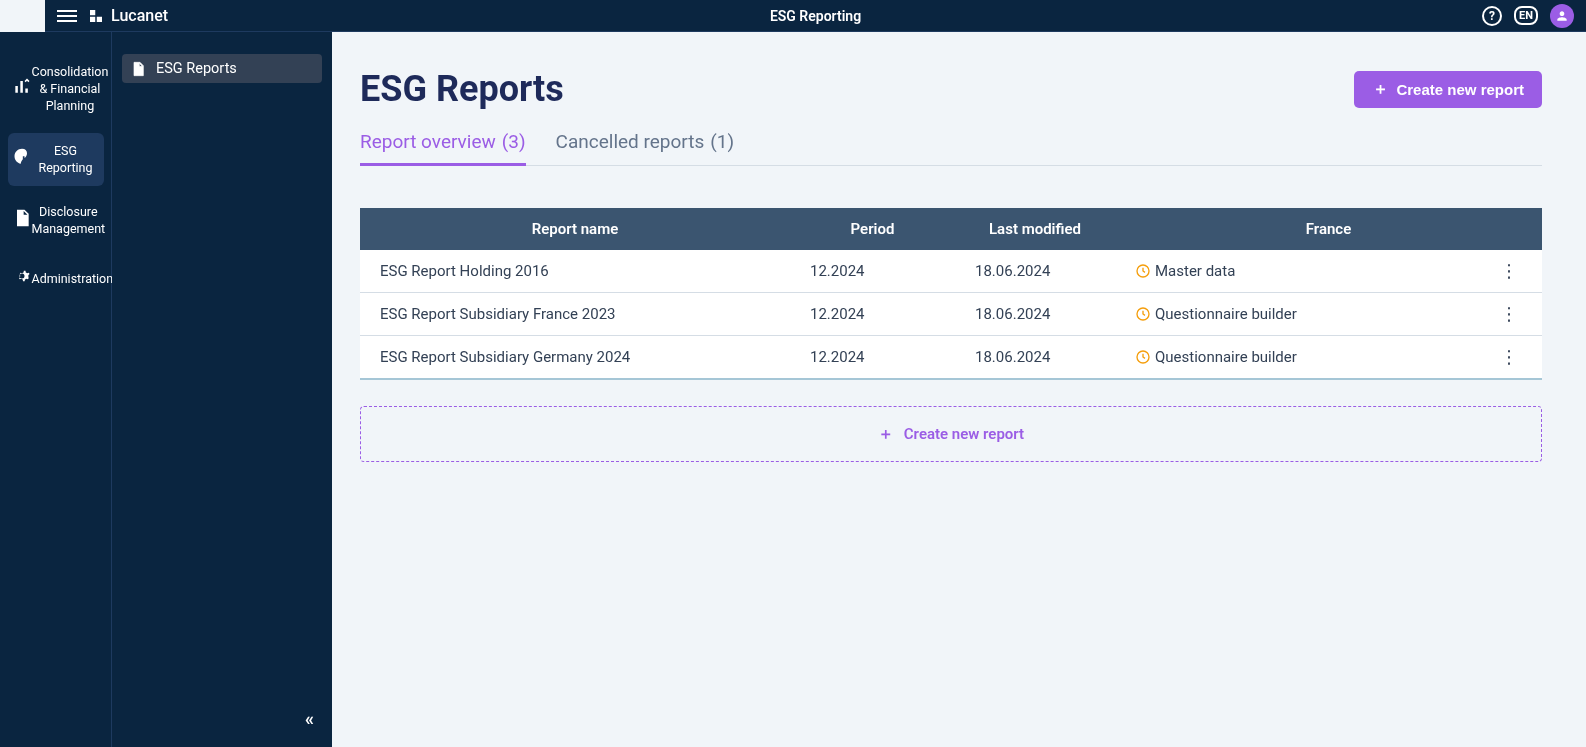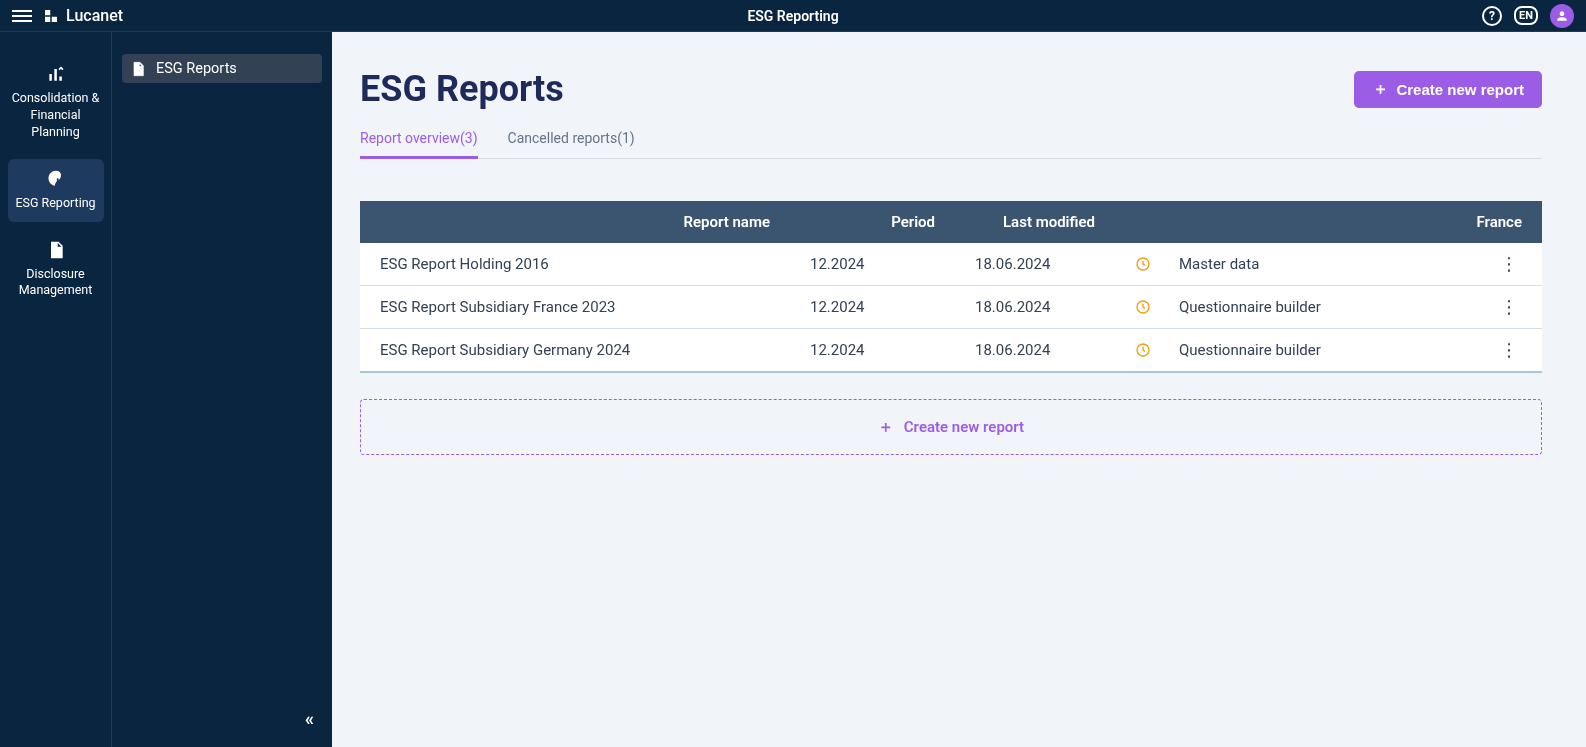--- a/index.html
+++ b/index.html
@@ -15,20 +15,21 @@
   
   .topbar {
     height: 32px;
     background: #0a2540;
     display: flex;
     align-items: center;
     padding: 0 12px;
     color: #fff;
     position: relative;
     border-bottom: 1px solid #1e3a5f;
+    margin-left: 45px;
   }
   .topbar-left { display: flex; align-items: center; gap: 10px; }
   .hamburger { width: 20px; height: 20px; display: flex; flex-direction: column; justify-content: center; gap: 3px; cursor: pointer; }
   .hamburger span { height: 2px; background: #fff; }
   .logo-box { display: flex; align-items: center; gap: 6px; }
   .logo-mark { font-weight: 700; font-size: 16px; }
   .logo-text { font-size: 16px; font-weight: 500; }
   .topbar-title { position: absolute; left: 50%; transform: translateX(-50%); font-size: 14px; font-weight: 600; }
   .topbar-right { margin-left: auto; display: flex; align-items: center; gap: 12px; }
   .help-icon, .lang-btn, .avatar { display: flex; align-items: center; justify-content: center; }
@@ -47,21 +48,21 @@
     display: flex;
     flex-direction: column;
     align-items: center;
     padding-top: 22px;
     gap: 8px;
     border-right: 1px solid #1e3a5f;
   }
   .navrail-item {
     width: 96px;
     display: flex;
-    flex-direction: column;
+    flex-direction: row;
     align-items: center;
     text-align: center;
     color: #fff;
     font-size: 12.5px;
     line-height: 1.35;
     padding: 10px 4px;
     border-radius: 6px;
     cursor: pointer;
   }
   .navrail-item.active { background: #1e3a5f; }
@@ -118,42 +119,42 @@
     font-weight: 600;
     display: flex;
     align-items: center;
     gap: 8px;
     cursor: pointer;
   }
   .btn-primary .plus { font-size: 16px; line-height: 1; }
 
   
   .tabs { display: flex; gap: 30px; border-bottom: 1px solid #d5dde5; margin-bottom: 42px; }
-  .tab { padding: 0 0 10px 0; font-size: 14px; color: #64748b; cursor: pointer; display: flex; }
+  .tab { padding: 0 0 10px 0; font-size: 19px; color: #64748b; cursor: pointer; display: flex; gap: 6px; }
   .tab.active { color: #9b5de5; border-bottom: 3px solid #9b5de5; margin-bottom: -1px; }
   .tab .count { }
 
   
   .table { width: 100%; border-collapse: collapse; background: #fff; }
   .table thead th {
     background: #3b5570;
     color: #fff;
     font-size: 15px;
     font-weight: 600;
-    text-align: right;
+    text-align: center;
     padding: 12px 20px;
   }
   .table tbody td {
     padding: 12px 20px;
     font-size: 15px;
     color: #334155;
     border-bottom: 1px solid #d5dde5;
   }
   .table tbody tr:last-child td { border-bottom: 2px solid #a5c6d6; }
-  .status-cell { display: flex; align-items: center; gap: 28px; }
+  .status-cell { display: flex; align-items: center; gap: 4px; }
   .status-icon { width: 16px; height: 16px; }
   .status-icon svg { width: 16px; height: 16px; fill: none; stroke: #f59e0b; stroke-width: 2; }
   .row-menu { cursor: pointer; padding: 0 4px; color: #334155; font-size: 18px; line-height: 1; }
   .status-col { display: flex; align-items: center; justify-content: space-between; gap: 10px; }
 
   
   .create-row {
     margin-top: 26px;
     border: 1.5px dashed #9b5de5;
     border-radius: 4px;
@@ -223,20 +224,28 @@
       </span>
       <span>ESG Reporting</span>
     </div>
     <div class="navrail-item">
       <span class="nav-icon">
         <svg viewBox="0 0 24 24">
             <path d="M6 2h9l5 5v15H6V2zm8 1.5V8h4.5L14 3.5zM8 12h8v2H8v-2zm0 4h8v2H8v-2z"></path>
           </svg>
       </span>
       <span>Disclosure Management</span>
+    </div>
+    <div class="navrail-item">
+      <span class="nav-icon">
+        <svg viewBox="0 0 24 24">
+            <path d="M19.4 13l.6-1-.6-1 1.7-1.3-1-1.7-2 .6c-.5-.4-1-.7-1.6-.9l-.3-2.1h-2l-.3 2.1c-.6.2-1.1.5-1.6.9l-2-.6-1 1.7L10 11l-.6 1 .6 1-1.7 1.3 1 1.7 2-.6c.5.4 1 .7 1.6.9l.3 2.1h2l.3-2.1c.6-.2 1.1-.5 1.6-.9l2 .6 1-1.7L19.4 13zM12 15a3 3 0 110-6 3 3 0 010 6z"></path>
+          </svg>
+      </span>
+      <span>Administration</span>
     </div>
   </div>
 
   <div class="sidebar2">
     <div class="sidebar2-item active">
       <span class="s2-icon">
         <svg viewBox="0 0 24 24">
             <path d="M6 2h9l5 5v15H6V2zm8 1.5V8h4.5L14 3.5z"></path>
           </svg>
       </span>

